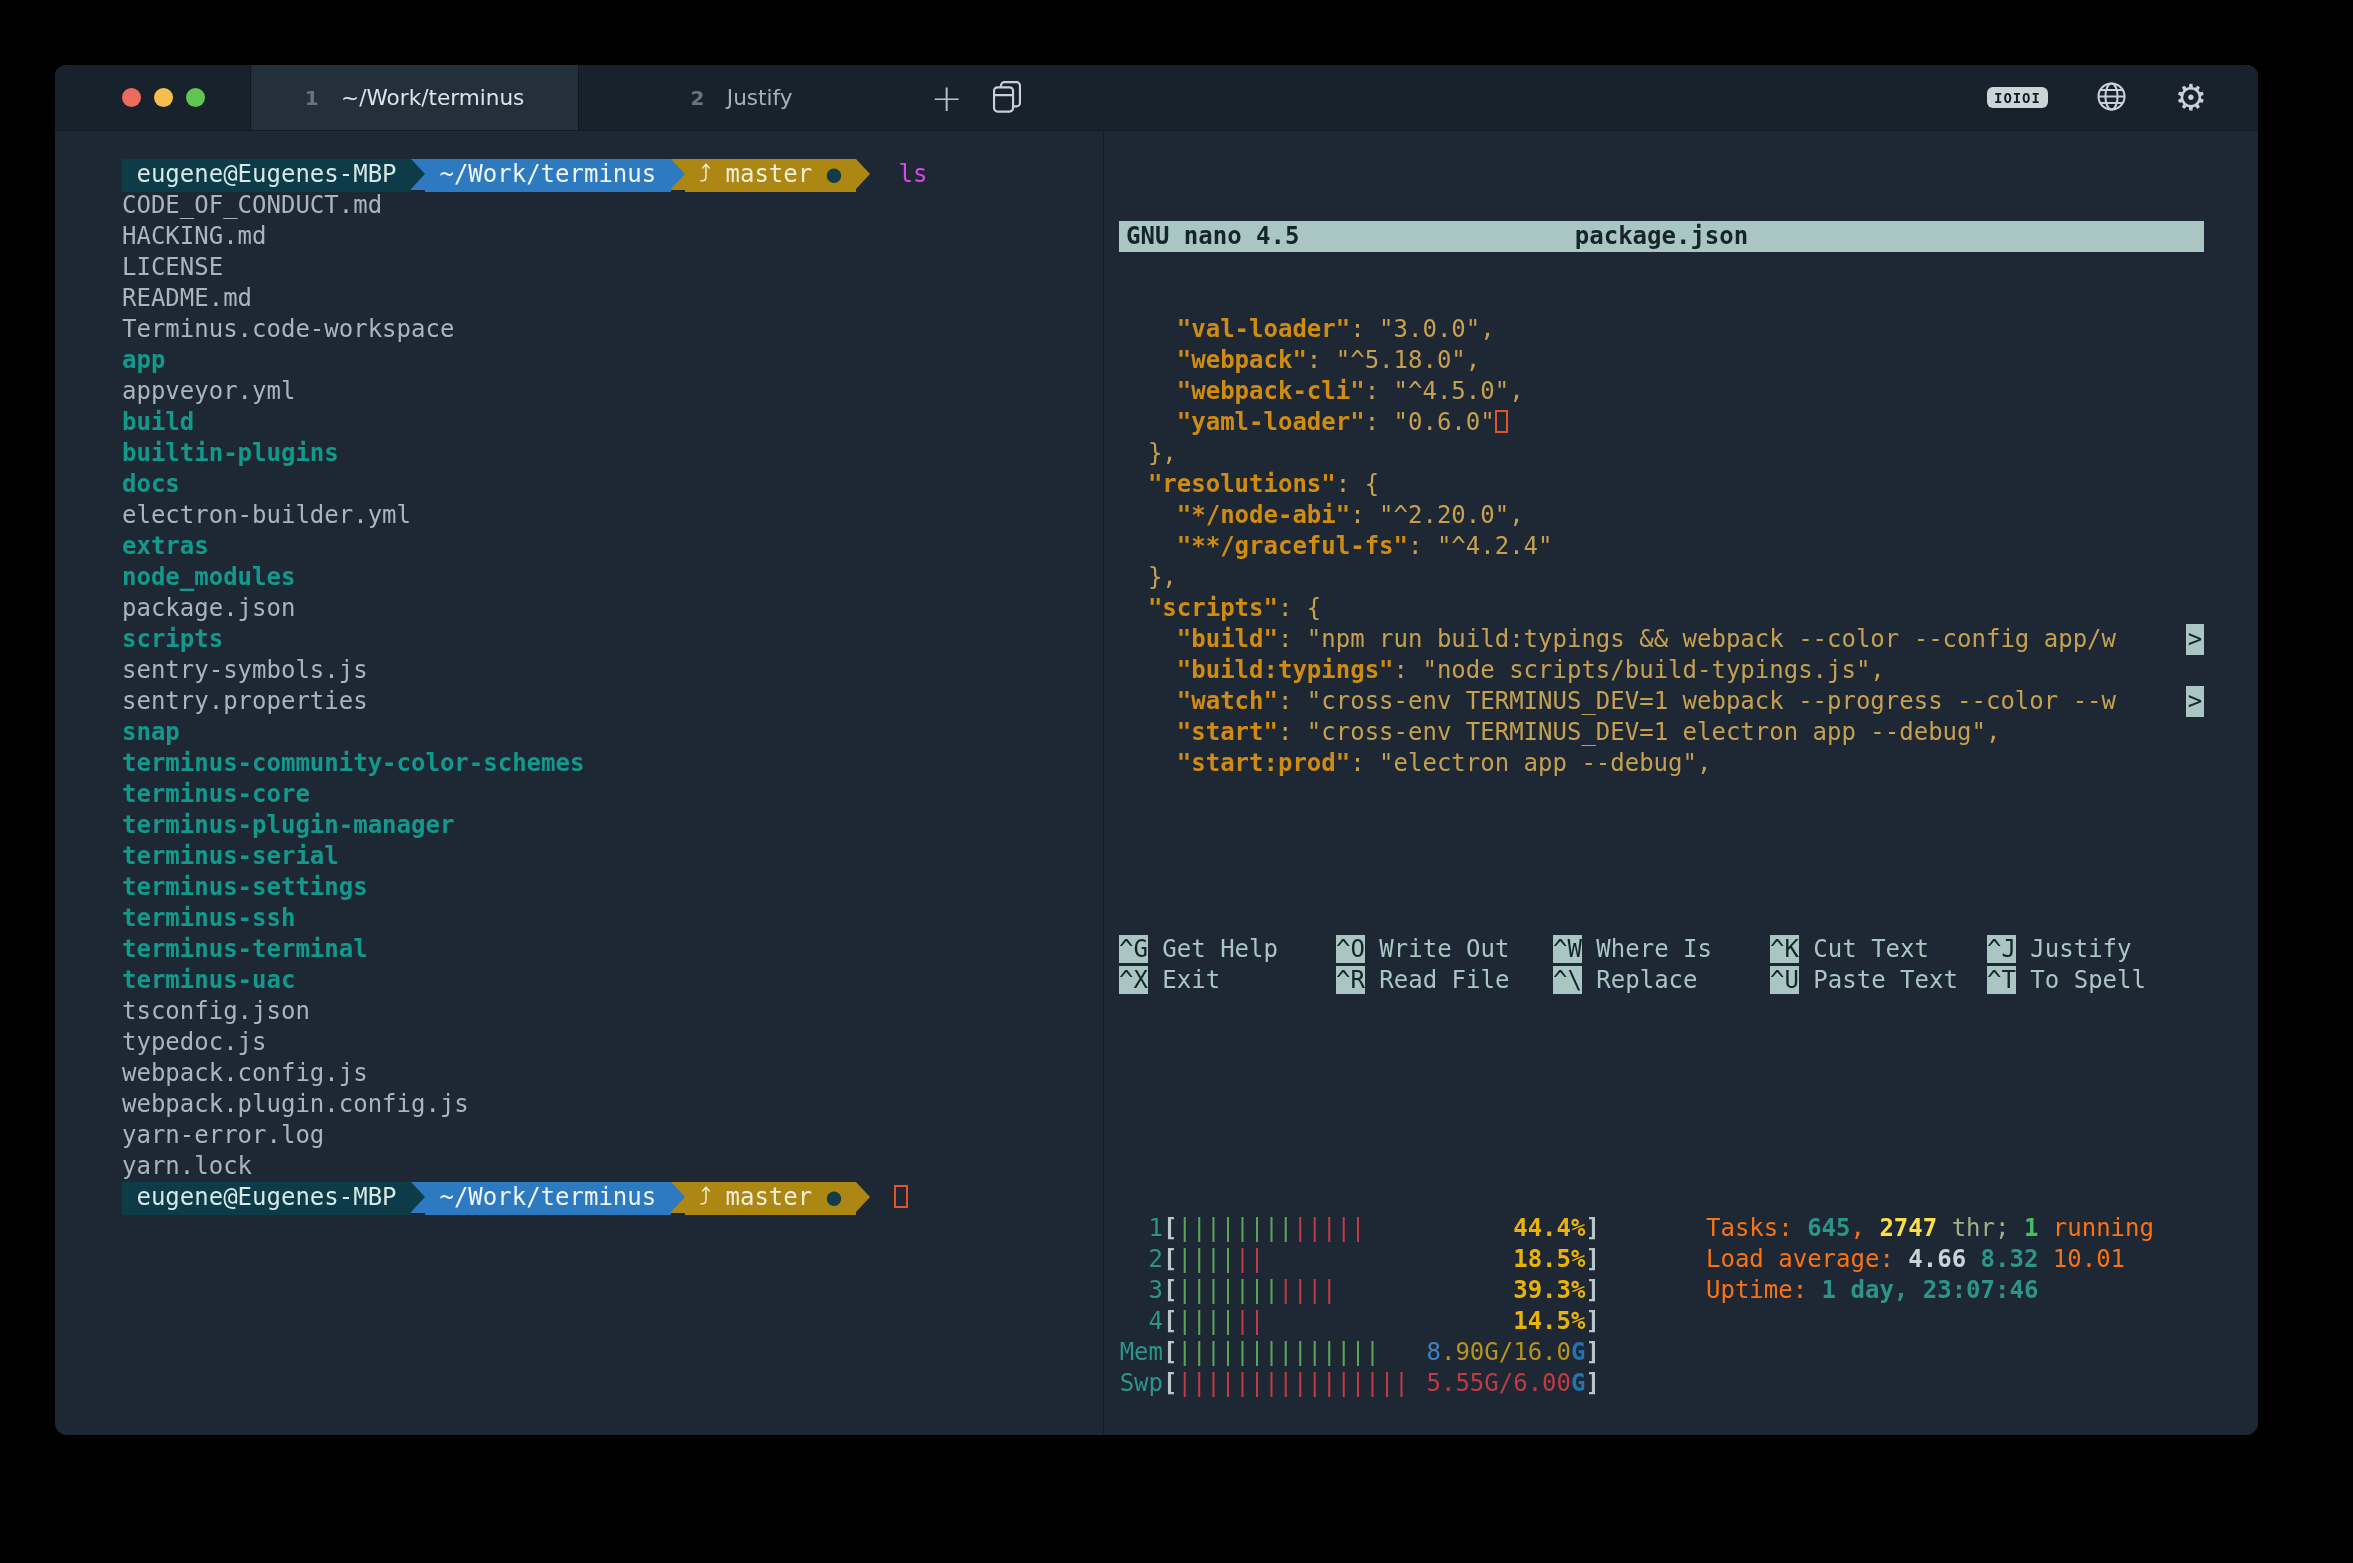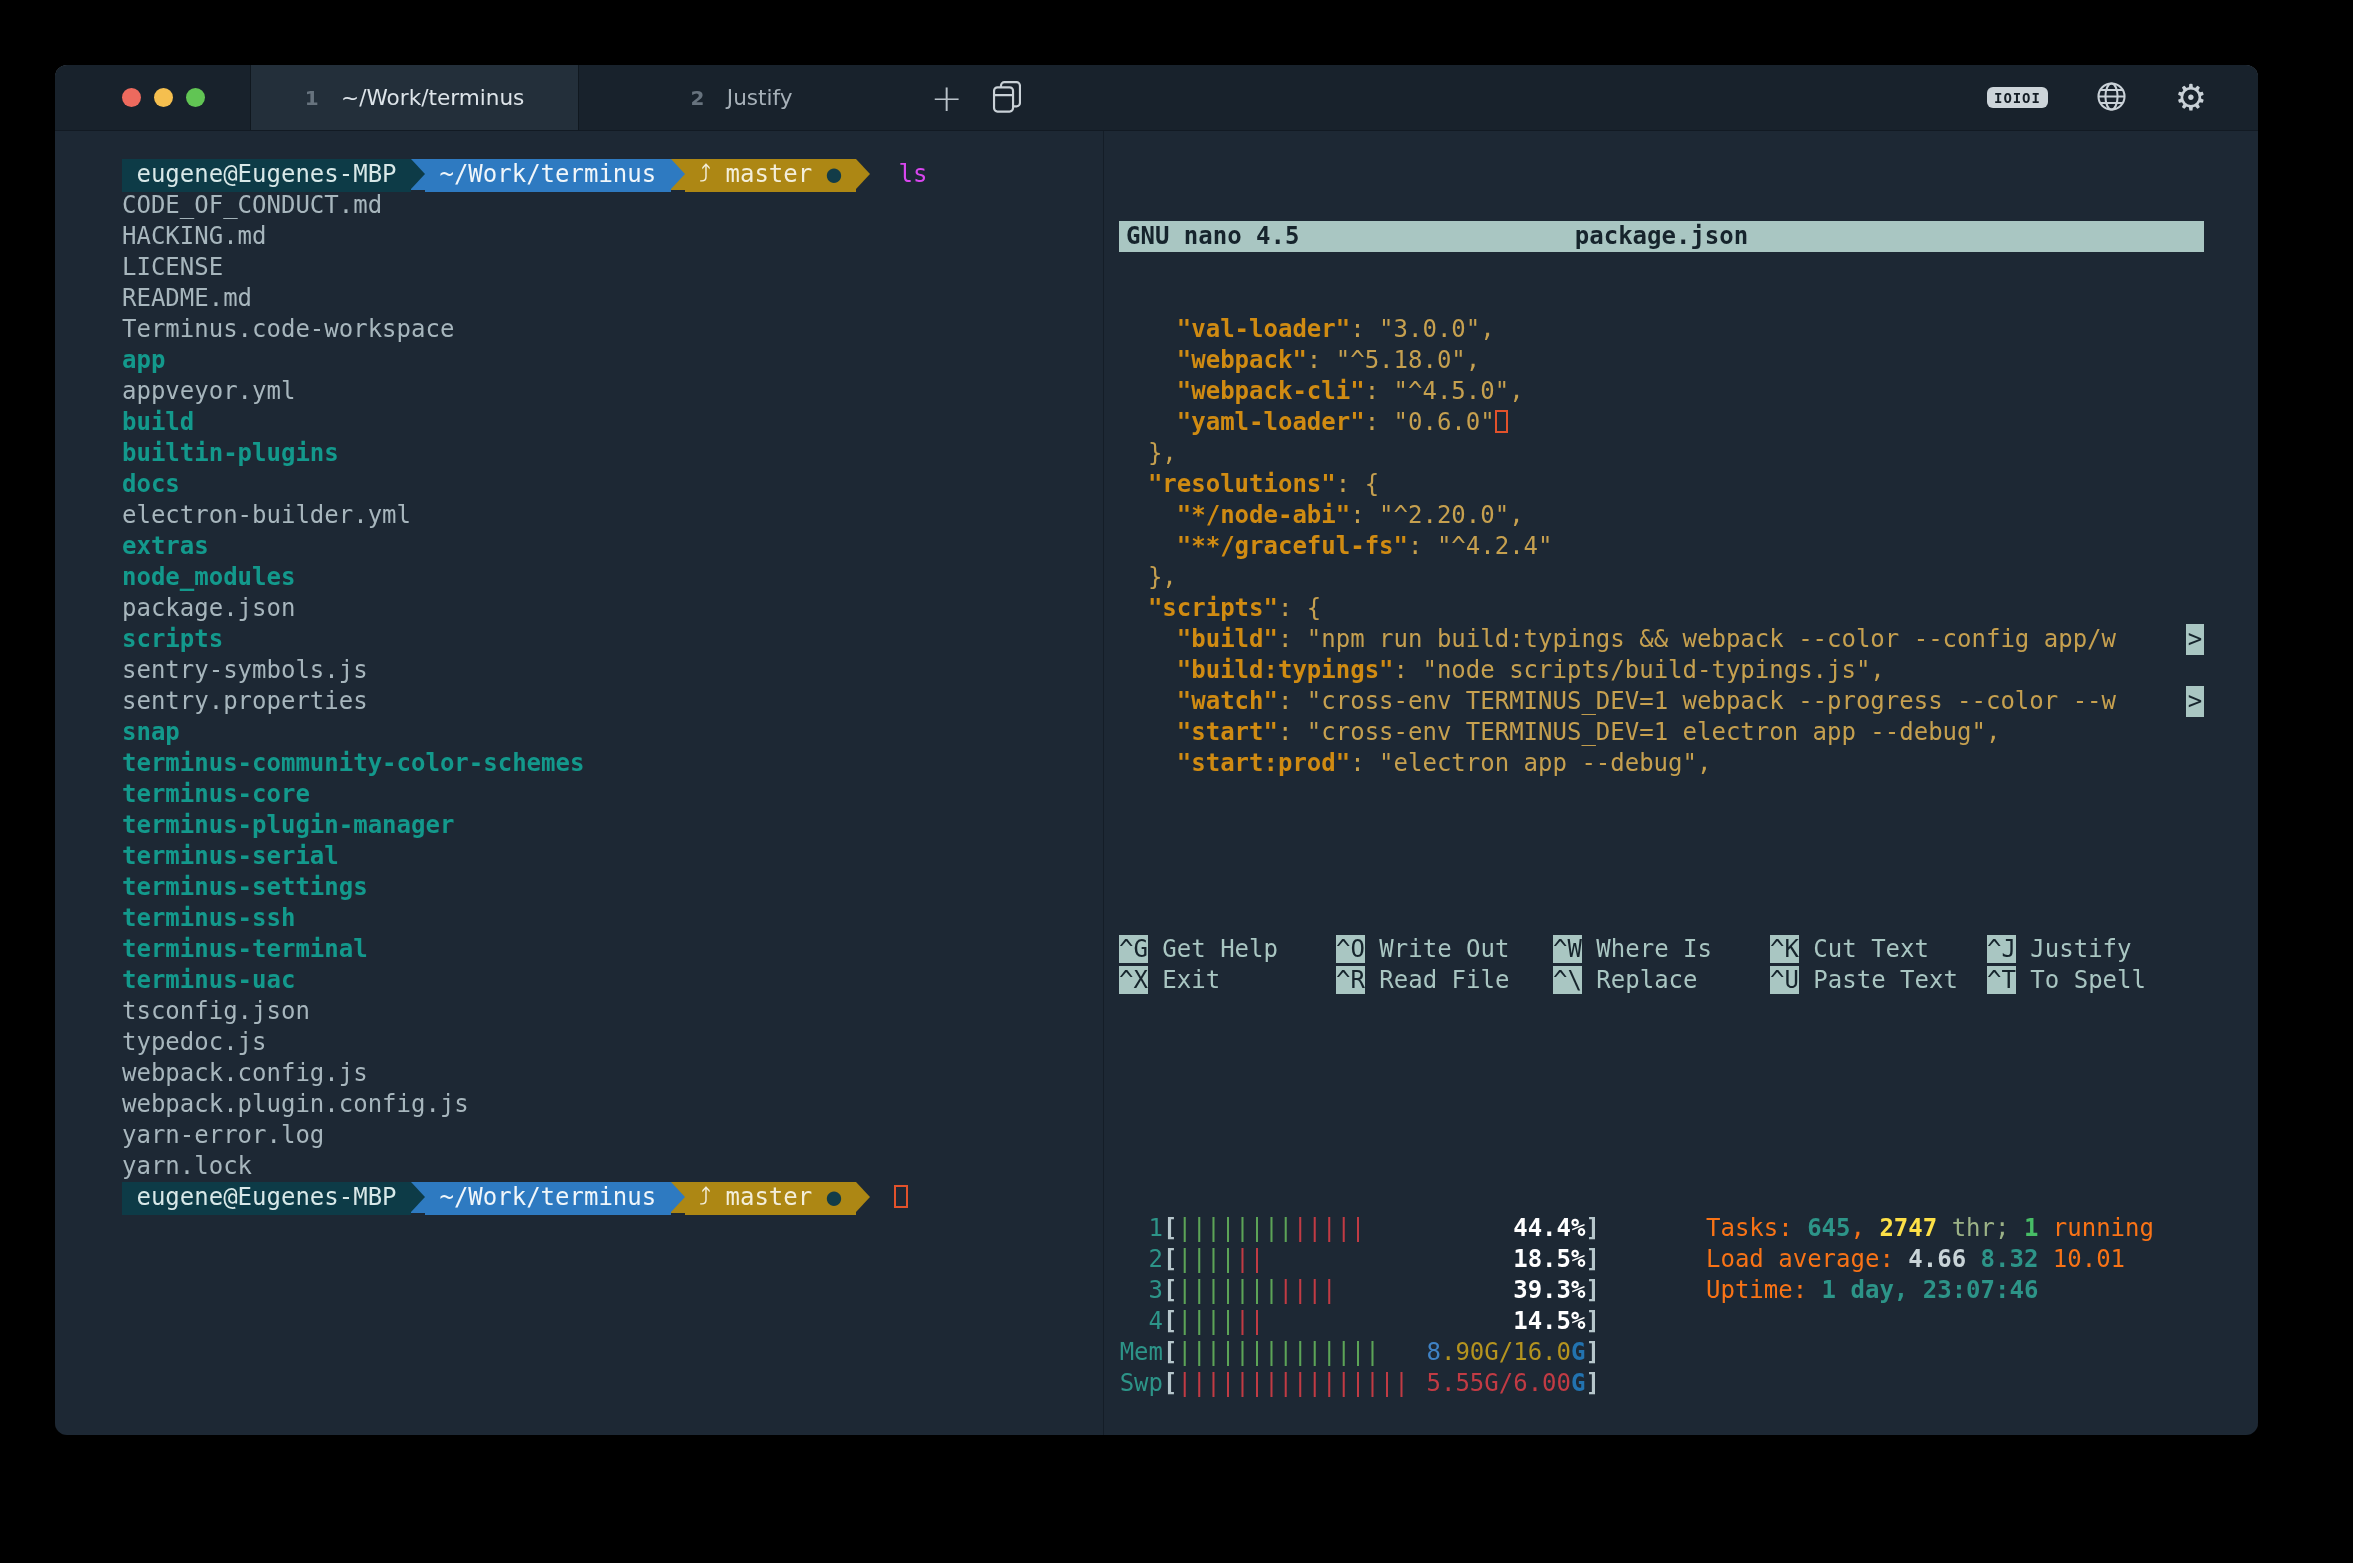--- a/index.html
+++ b/index.html
@@ -49,21 +49,21 @@
   .ns-key{background:#a9c6c2;color:#16242c}
   .ns-lbl{color:#a9c6c2}
   
   .meters{position:relative}
   .mlabel{display:inline-block;width:44px;text-align:right;color:#2d9488}
   .mbrk{color:#b6c6cb;font-weight:bold}
   .mbar{display:inline-block;position:relative;width:408px;height:31px;vertical-align:top}
   .bar-g{color:#5ca457}
   .bar-r{color:#c13b44}
   .mval{position:absolute;right:0;top:0}
-  .pct{color:#ffffff;font-weight:bold}
+  .pct{color:#eab308;font-weight:bold}
   .mb{color:#3f82c5}.mg{color:#b5941f}.mB{color:#2273b0;font-weight:bold}.mr{color:#c13b44}
   .stats{position:absolute;left:587px;top:0}
   .tl{color:#f97316}.tlb{color:#2d9488;font-weight:bold}.lgb{color:#fde047;font-weight:bold}
   .ol{color:#9cb287}.grb{color:#47bd66;font-weight:bold}.whb{color:#c9d4d8;font-weight:bold}
   .gap{width:14.7px}
 </style>
 </head>
 <body>
 
 <div class="window">

